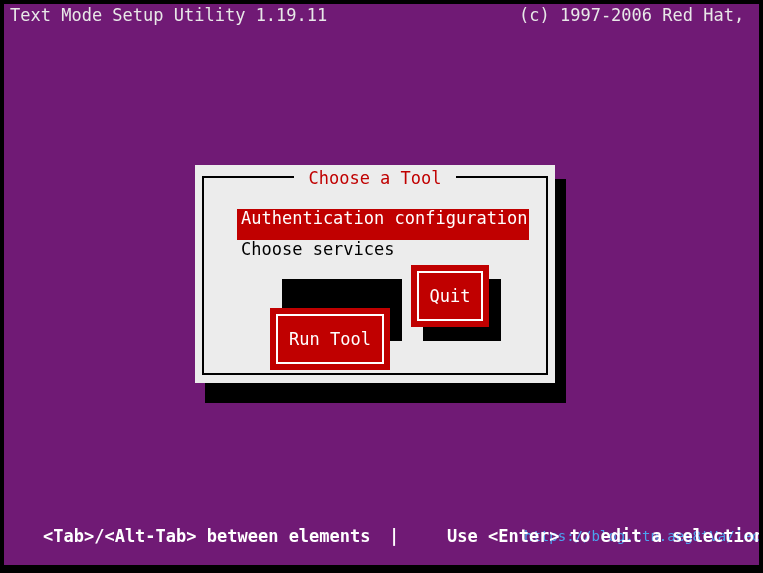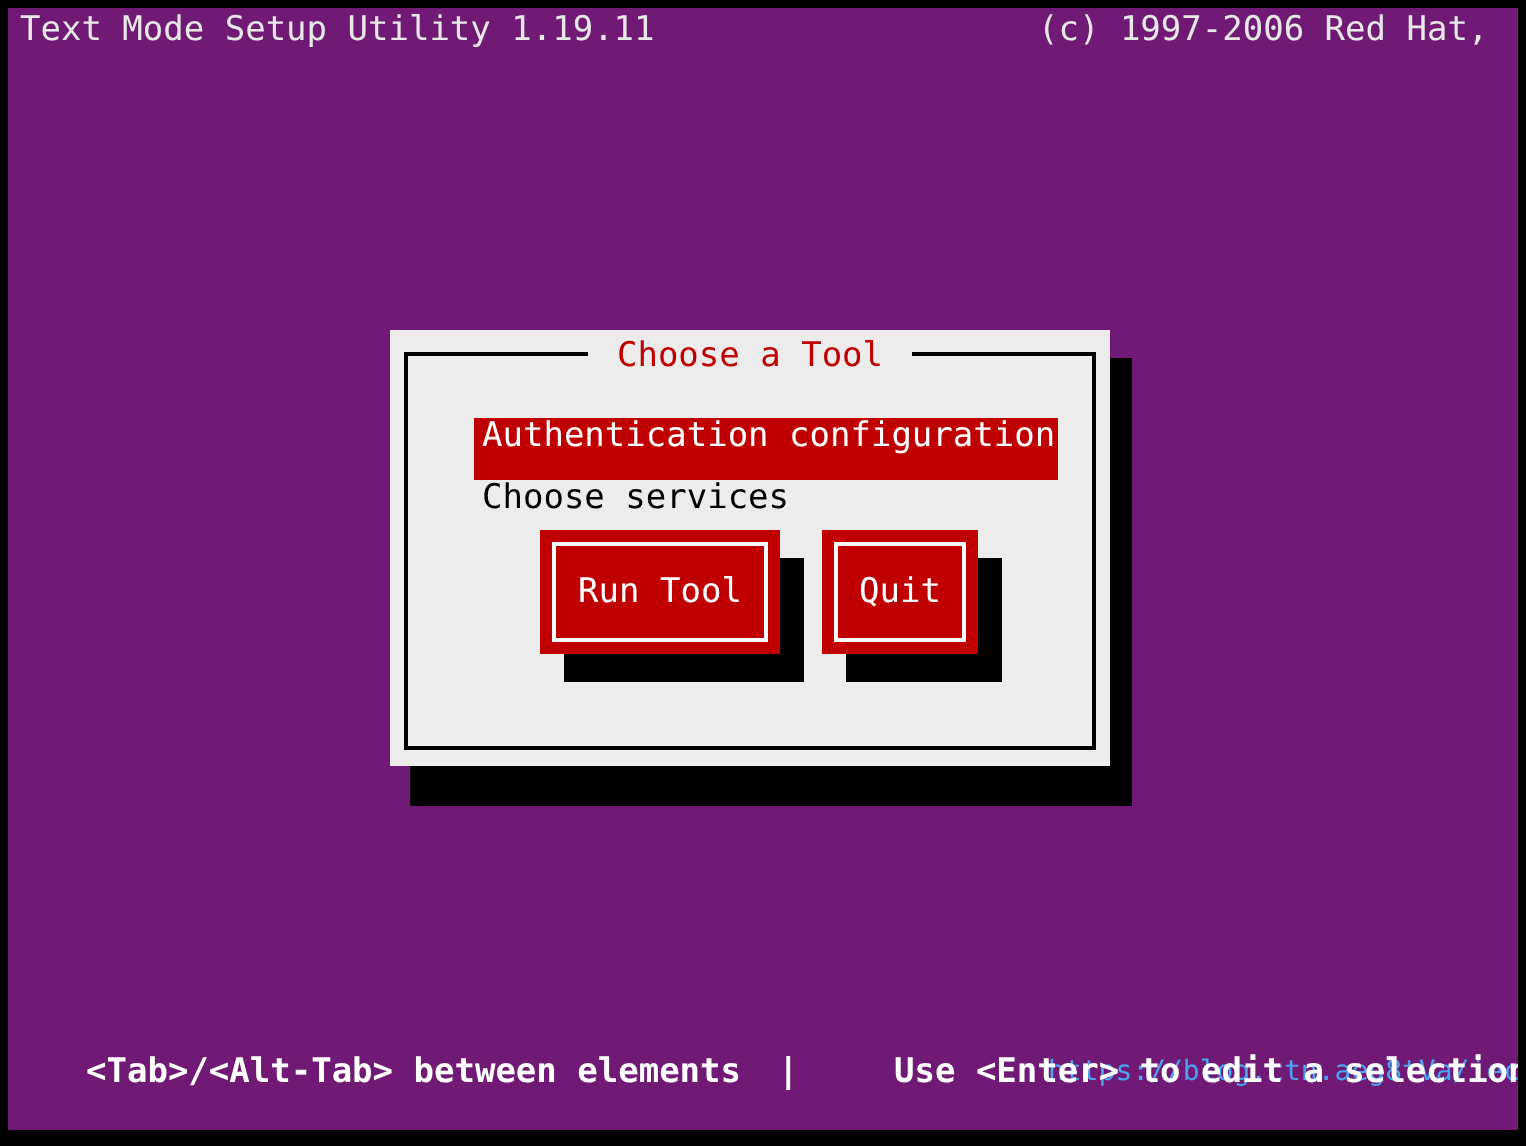--- a/index.html
+++ b/index.html
@@ -203,21 +203,21 @@
     border: 2px solid #ffffff;
     box-sizing: border-box;
     display: flex;
     align-items: center;
     justify-content: center;
     letter-spacing: 0px;
   }
 
   #btn-run-wrap { left: 75px; }
   #btn-run-shadow { width: 120px; height: 62px; }
-  #btn-run { width: 120px; height: 62px; }
+  #btn-run { width: 120px; height: 62px; margin-top: 43px; }
 
   #btn-quit-wrap { left: 216px; }
   #btn-quit-shadow { width: 78px; height: 62px; }
   #btn-quit { width: 78px; height: 62px; }
 </style>
 </head>
 <body>
 
 <div id="screen">
   <div id="console">

